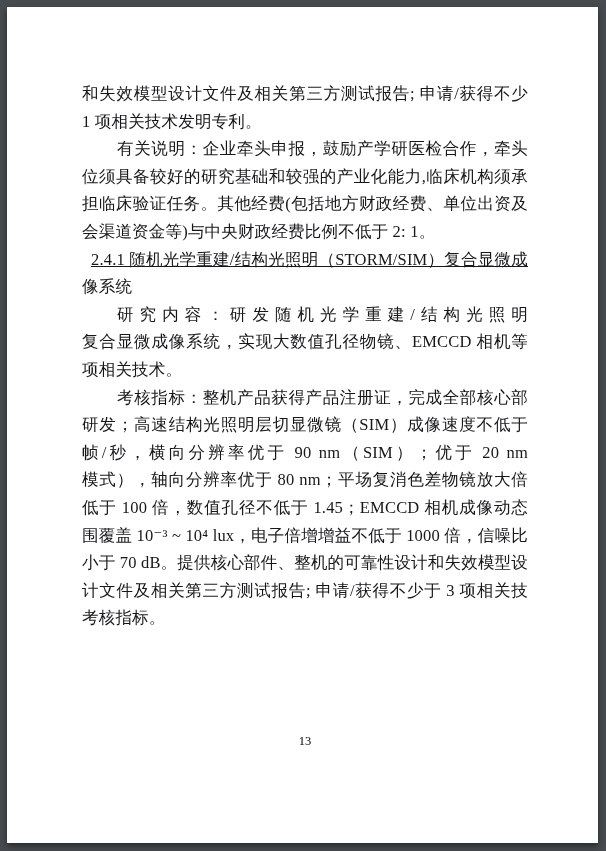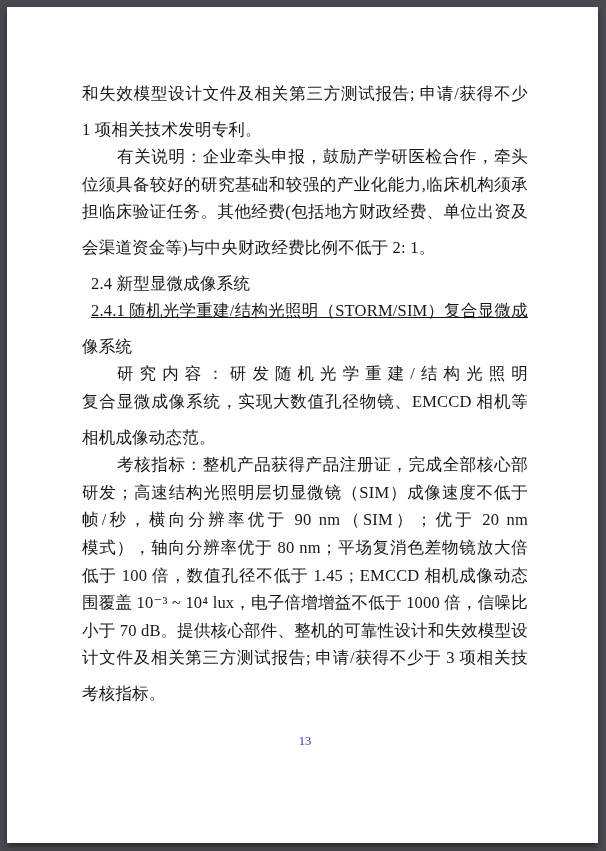--- a/index.html
+++ b/index.html
@@ -39,59 +39,55 @@
     line-height: 27.6px;
     height: 27.6px;
     overflow: hidden;
     text-align: justify;
     text-align-last: justify;
     color: #17171a;
     letter-spacing: 0.2px;
   }
   .line.last {
     text-align-last: left;
-    margin-top: 8px;
   }
   .pageno {
     position: absolute;
     left: 75px;
     top: 727px;
     width: 446px;
     text-align: center;
     font-size: 12.5px;
     line-height: 15px;
-    color: #4c1d95;
+    color: #000000;
   }
 </style>
 </head>
 <body>
 
 <div class="paper">
   <div class="content">
       <div class="para body">
         <div class="line" style="text-indent: 0px;">和失效模型设计文件及相关第三方测试报告; 申请/获得不少于</div>
         <div class="line last">1 项相关技术发明专利。</div>
       </div>
       <div class="para body">
         <div class="line" style="text-indent: 35px;">有关说明：企业牵头申报，鼓励产学研医检合作，牵头单</div>
         <div class="line">位须具备较好的研究基础和较强的产业化能力,临床机构须承</div>
         <div class="line">担临床验证任务。其他经费(包括地方财政经费、单位出资及社</div>
         <div class="line last">会渠道资金等)与中央财政经费比例不低于 2: 1。</div>
       </div>
       <div class="para heading">
-        <div class="line last" style="text-indent: 9px;">2.4 新型显微成像系统</div>
-      </div>
-      <div class="para heading">
         <div class="line" style="text-indent: 9px; text-decoration: underline;">2.4.1 随机光学重建/结构光照明（STORM/SIM）复合显微成</div>
         <div class="line last">像系统</div>
       </div>
       <div class="para body">
         <div class="line" style="text-indent: 35px;">研究内容：研发随机光学重建/结构光照明（STORM/SIM）</div>
         <div class="line">复合显微成像系统，实现大数值孔径物镜、EMCCD 相机等核</div>
-        <div class="line last">相机成像动态范。</div>
+        <div class="line last">项相关技术。</div>
       </div>
       <div class="para body">
         <div class="line" style="text-indent: 35px;">考核指标：整机产品获得产品注册证，完成全部核心部件</div>
         <div class="line">研发；高速结构光照明层切显微镜（SIM）成像速度不低于 100</div>
         <div class="line">帧/秒，横向分辨率优于 90 nm（SIM）；优于 20 nm（STORM</div>
         <div class="line">模式），轴向分辨率优于 80 nm；平场复消色差物镜放大倍数不</div>
         <div class="line">低于 100 倍，数值孔径不低于 1.45；EMCCD 相机成像动态范</div>
         <div class="line">围覆盖 10⁻³ ~ 10⁴ lux，电子倍增增益不低于 1000 倍，信噪比不</div>
         <div class="line">小于 70 dB。提供核心部件、整机的可靠性设计和失效模型设</div>
         <div class="line">计文件及相关第三方测试报告; 申请/获得不少于 3 项相关技术</div>

